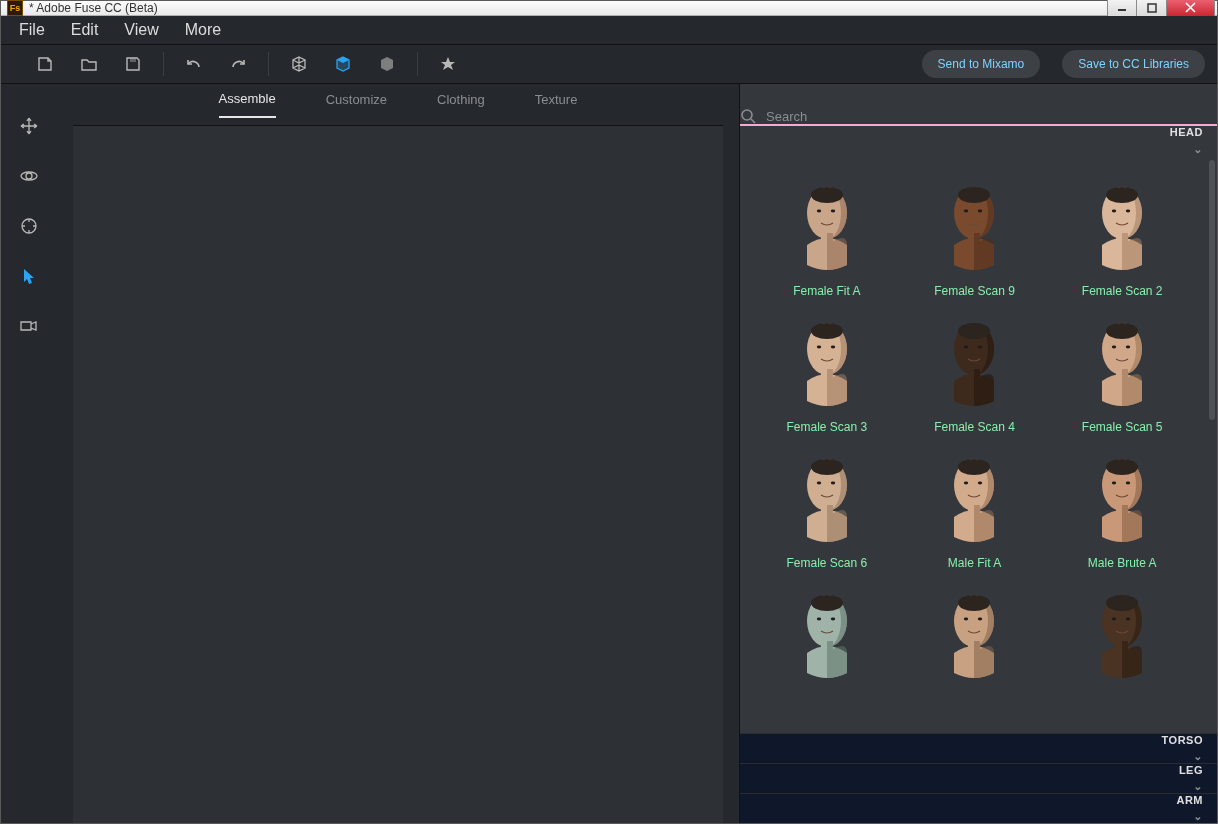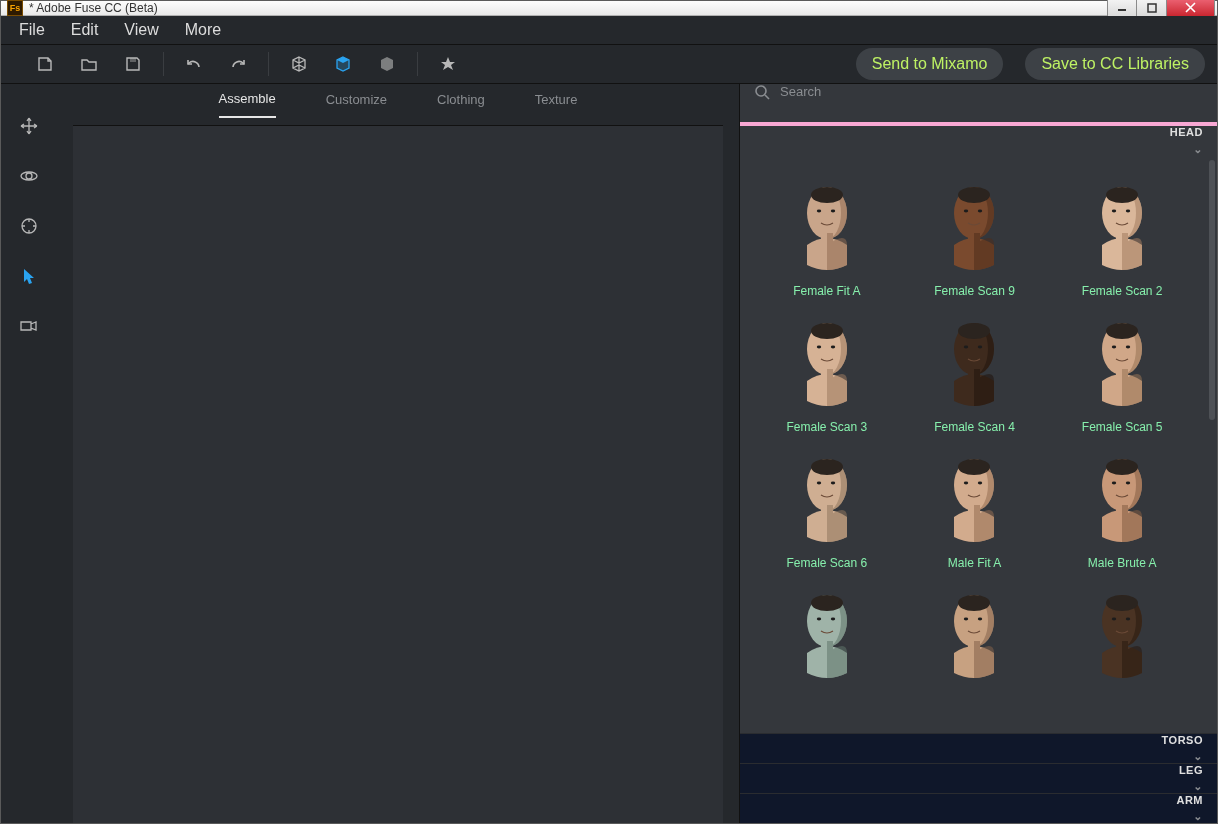--- a/index.html
+++ b/index.html
@@ -13,32 +13,32 @@
 .win-btn + .win-btn { border-left: none; }
 .win-btn.close { width: 48px; background: linear-gradient(#e67,#c8232c); color: #fff; }
 .app-body { flex: 1; background: #25282c; display: flex; flex-direction: column; min-height: 0; }
 .menubar { height: 28px; display: flex; align-items: center; padding: 0 8px; gap: 6px; }
 .menubar .mi { color: #ddd; font-size: 16px; padding: 4px 10px; border-radius: 2px; }
 .toolbar { height: 40px; display: flex; align-items: center; padding: 0 12px 0 28px; gap: 12px; border-top: 1px solid #111; border-bottom: 1px solid #111; background: #25282c; }
 .tool-ic { width: 32px; height: 32px; display: flex; align-items: center; justify-content: center; color: #b8b8b8; }
 .tool-ic.active { color: #2aa3f0; }
 .tool-sep { width: 1px; height: 24px; background: #3a3d41; margin: 0 2px; }
 .toolbar .spacer { flex: 1; }
-.pill { background: #3d4146; color: #bef264; font-size: 16px; padding: 7px 16px; border-radius: 16px; margin-left: 10px; white-space: nowrap; }
+.pill { background: #3d4146; color: #7dd3fc; font-size: 12px; padding: 7px 16px; border-radius: 16px; margin-left: 10px; white-space: nowrap; }
 .content { flex: 1; display: flex; min-height: 0; gap: 16px; }
 .left-tools { width: 56px; background: #25282c; display: flex; flex-direction: column; align-items: center; padding-top: 28px; gap: 22px; }
 .lt-ic { width: 28px; height: 28px; display: flex; align-items: center; justify-content: center; color: #b8b8b8; }
 .lt-ic.sel { color: #2aa3f0; }
 .center { flex: 1; display: flex; flex-direction: column; min-width: 0; background: #25282c; }
 .tabs-row { height: 42px; display: flex; align-items: center; justify-content: center; gap: 50px; border-bottom: 1px solid #111; }
 .tab { color: #8a8d91; font-size: 13px; padding-bottom: 10px; }
 .tab.active { color: #e6e6e6; border-bottom: 2px solid #e6e6e6; }
 .viewport { flex: 1; background: #2d3035; }
 .right-panel { width: 478px; background: #34373c; display: flex; flex-direction: column; min-height: 0; border-left: 1px solid #111; }
-.search-row { height: 42px; display: flex; align-items: flex-start; padding: 0 14px; gap: 10px; border-bottom: 4px solid #f9a8d4; }
+.search-row { height: 42px; display: flex; align-items: flex-end; padding: 0 0; gap: 10px; border-bottom: 2px solid #f9a8d4; }
 .search-row .sicon { color: #8a8d91; }
 .search-row input { flex: 1; background: transparent; border: none; outline: none; color: #ccc; font-size: 13px; }
 .search-row input::placeholder { color: #8a8d91; }
 .cat-header { height: 30px; display: flex; align-items: flex-end; justify-content: space-between; padding: 0 14px; color: #e0e0e0; font-size: 11px; font-weight: 600; letter-spacing: .5px; background: #34373c; flex-direction: column; }
 .cat-header.collapsed { background: #0f172a; border-top: 1px solid #2a2c30; }
 .chev { color: #8a8d91; font-size: 11px; }
 .scroll-area { flex: 1; overflow: hidden; position: relative; }
 .scroll-inner { position: absolute; inset: 0 8px 0 0; overflow: hidden; }
 .sbar { position: absolute; right: 2px; top: 4px; width: 6px; height: 260px; background: #4e5156; border-radius: 3px; }
 .grid { display: grid; grid-template-columns: repeat(3, 1fr); gap: 6px 6px; padding: 12px 16px 4px 16px; }

